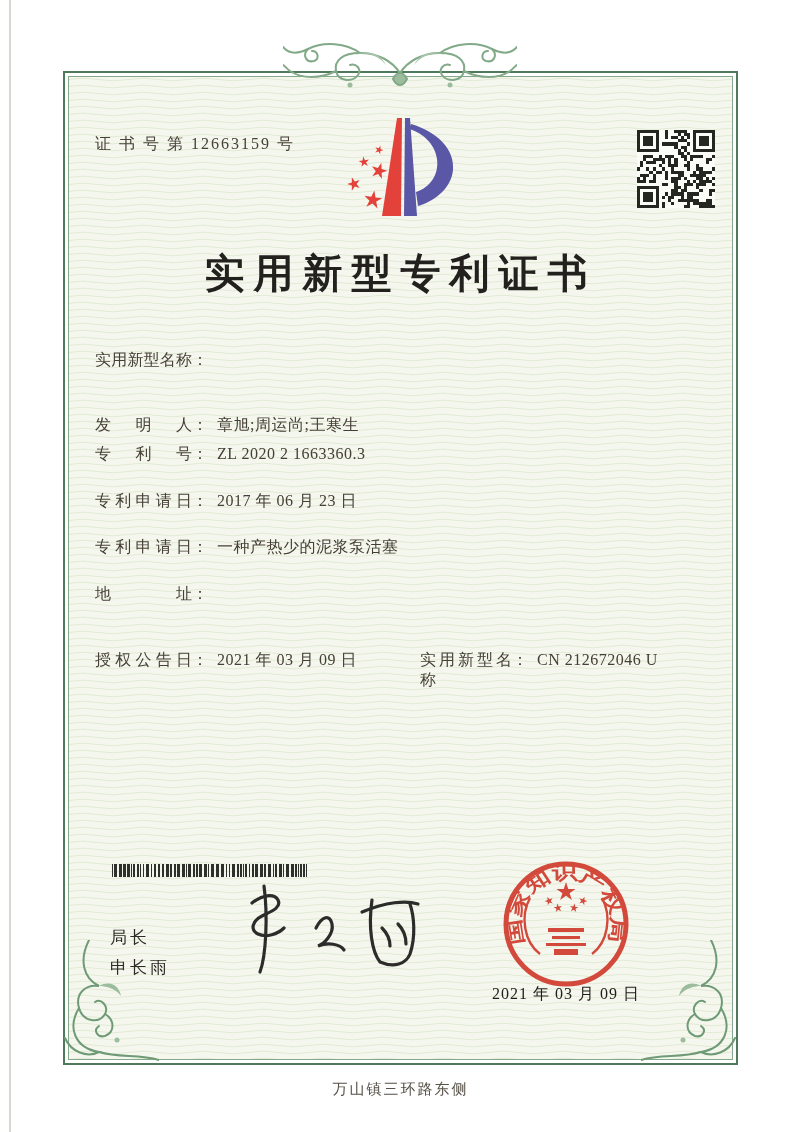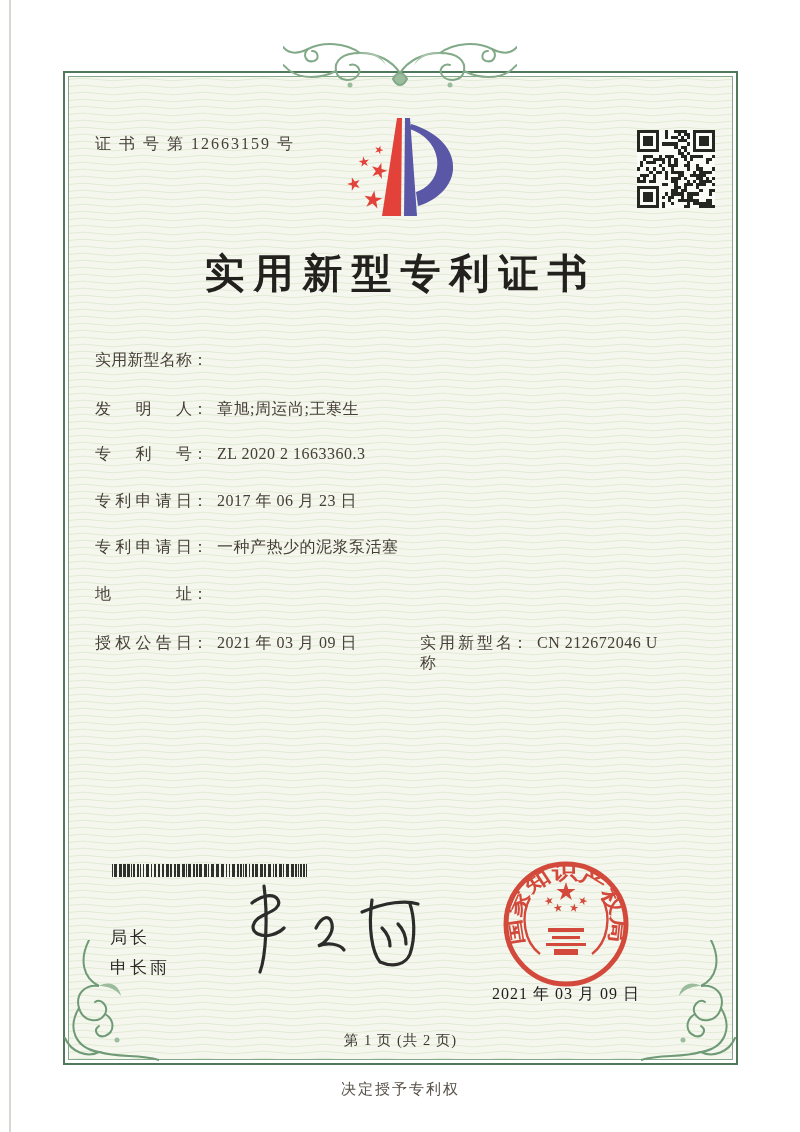--- a/index.html
+++ b/index.html
@@ -412,21 +412,21 @@
       <i style="grid-area: 25 / 24;"></i>
       <i style="grid-area: 25 / 25;"></i>
     </div>
 
   <h1 class="title">实用新型专利证书</h1>
 
   <div class="field-row" style="top:350px">
     <span class="f-label">实用新型名称</span>
       <span class="f-colon">：</span>
   </div>
-  <div class="field-row" style="top:399px">
+  <div class="field-row" style="top:415px">
     <span class="f-label">发明人</span>
       <span class="f-colon">：</span>
     <span class="f-value">章旭;周运尚;王寒生</span>
   </div>
   <div class="field-row" style="top:444px">
     <span class="f-label">专利号</span>
       <span class="f-colon">：</span>
     <span class="f-value">ZL 2020 2 1663360.3</span>
   </div>
   <div class="field-row" style="top:491px">
@@ -436,21 +436,21 @@
   </div>
   <div class="field-row" style="top:537px">
     <span class="f-label">专利申请日</span>
       <span class="f-colon">：</span>
     <span class="f-value">一种产热少的泥浆泵活塞</span>
   </div>
   <div class="field-row" style="top:584px">
     <span class="f-label">地址</span>
       <span class="f-colon">：</span>
   </div>
-  <div class="field-row" style="top:633px;width:613px">
+  <div class="field-row" style="top:650px;width:613px">
     <span class="f-label">授权公告日</span>
       <span class="f-colon">：</span>
     <span class="f-value">2021 年 03 月 09 日</span>
     <span class="grant-pair2">
       <span class="f-label">实用新型名称</span>
         <span class="f-colon">：</span>
       <span class="f-value">CN 212672046 U</span>
     </span>
   </div>
 
@@ -545,16 +545,15 @@
       <path d="M62,82 h36 v4 h-36 z"></path>
       <path d="M66,90 h28 v3 h-28 z"></path>
       <path d="M60,97 h40 v3 h-40 z"></path>
       <path d="M68,103 h24 v6 h-24 z"></path>
       <path d="M54,108 C38,96 34,70 44,52" fill="none" stroke="#cf3527" stroke-width="2.4"></path>
       <path d="M106,108 C122,96 126,70 116,52" fill="none" stroke="#cf3527" stroke-width="2.4"></path>
     </g>
   </svg>
   <div class="seal-date">2021 年 03 月 09 日</div>
 
-  <div class="page-info">第 1 页 (共 2 页)</div>
-  <div class="back-note">决定授予专利权</div>
+  <div class="back-note">万山镇三环路东侧</div>
 
 </div>
 
 </body></html>

